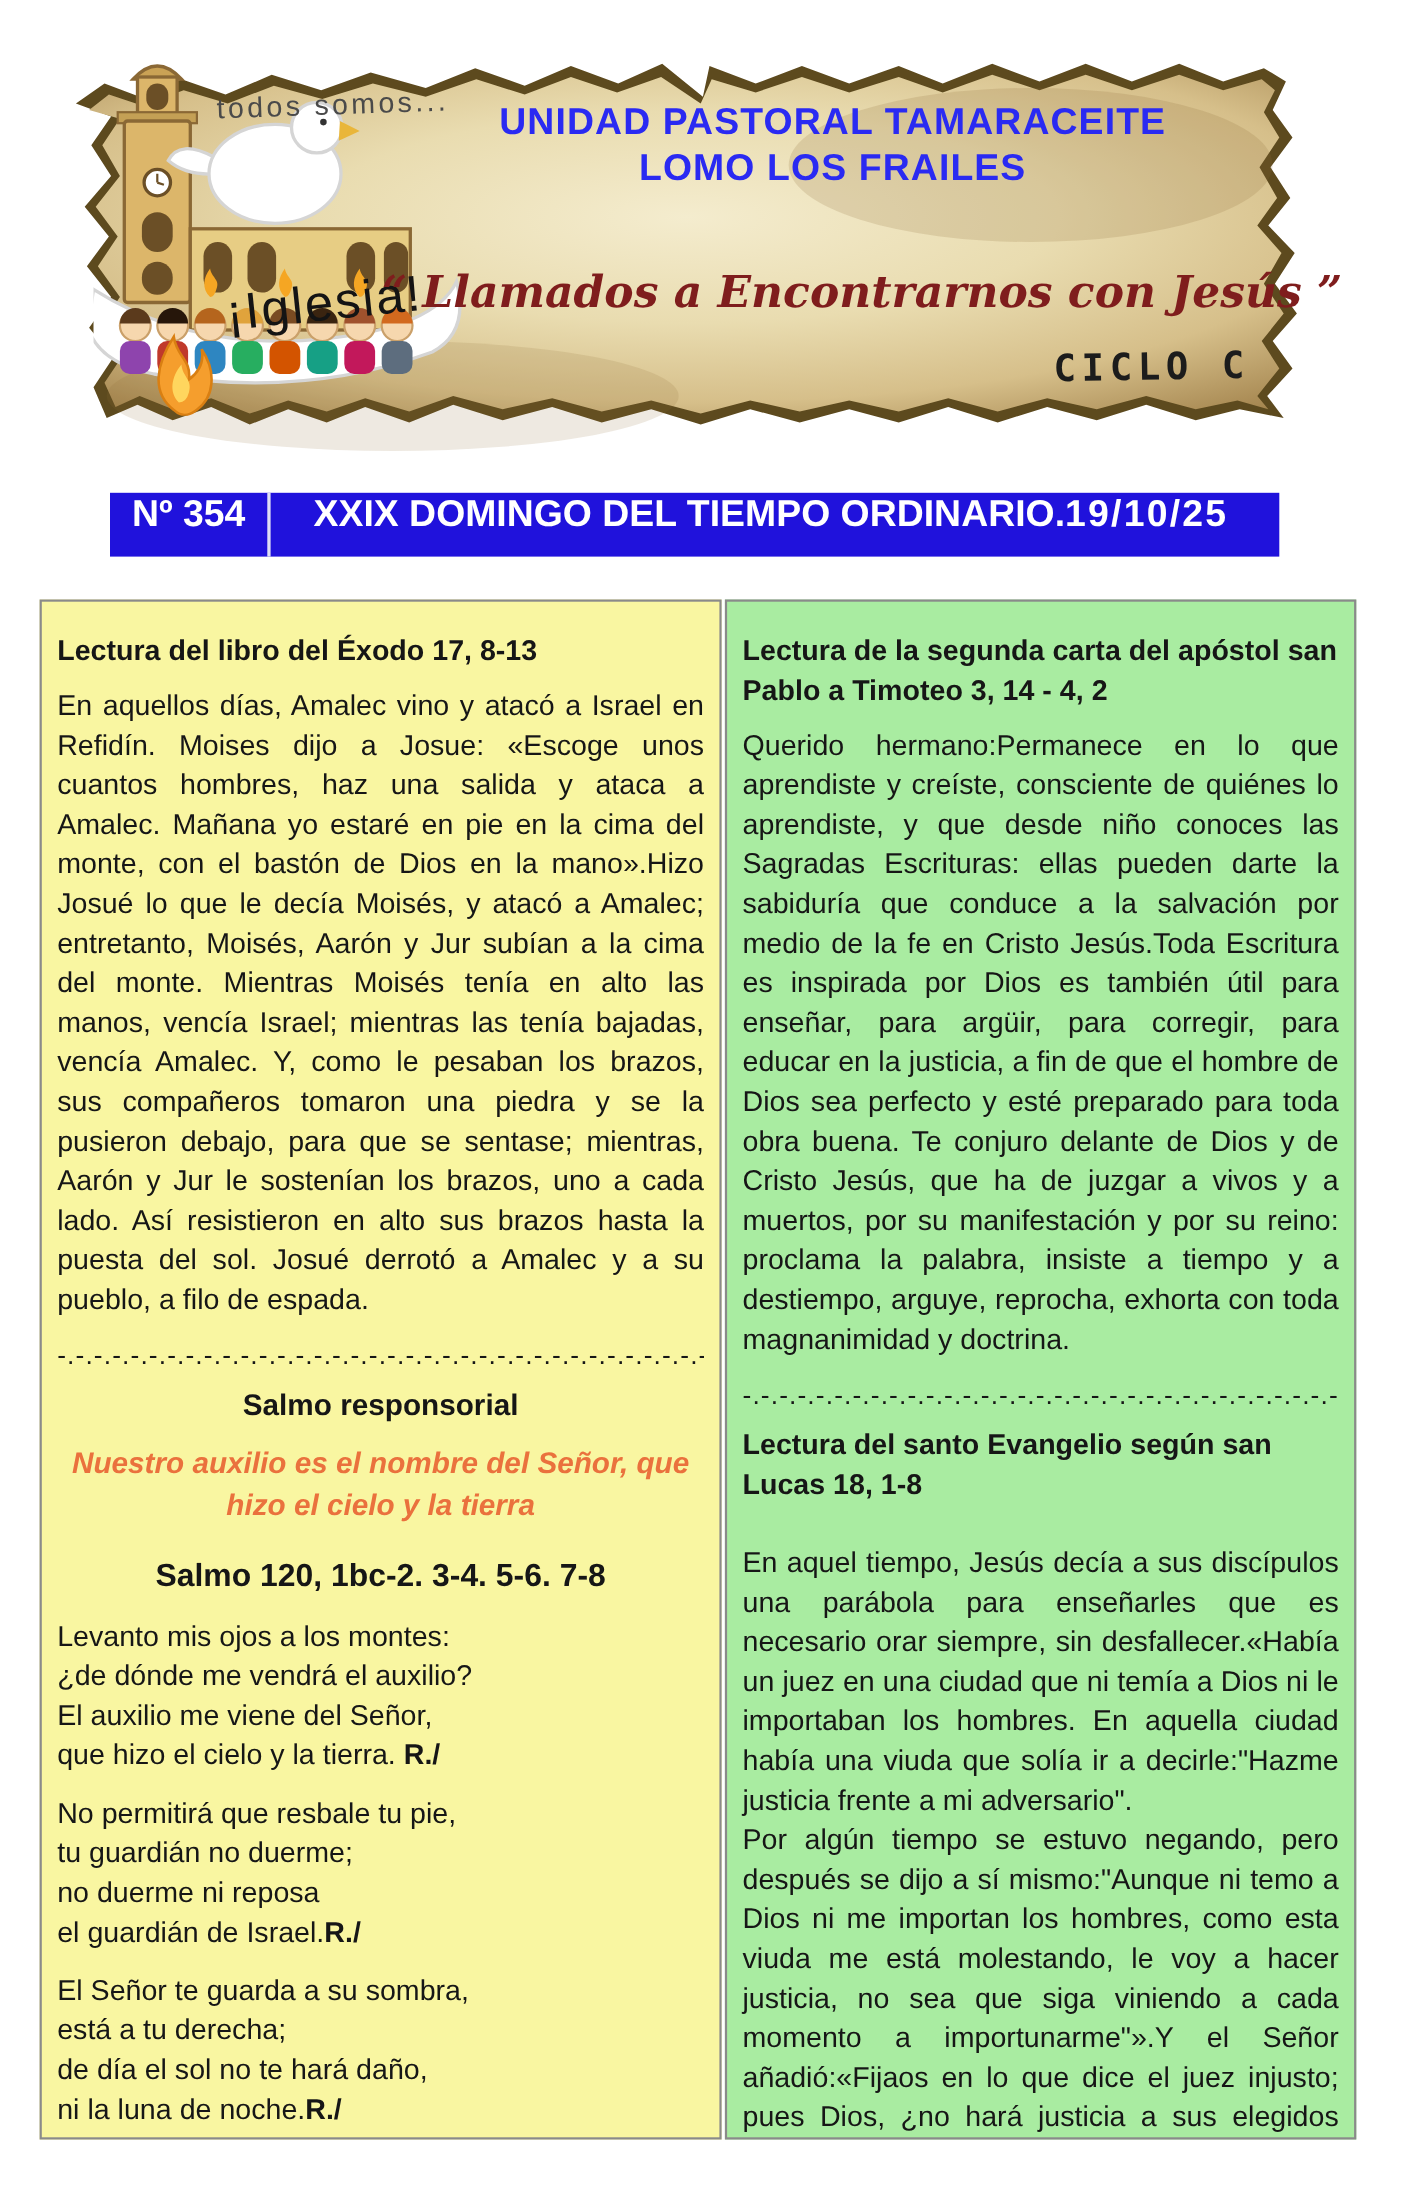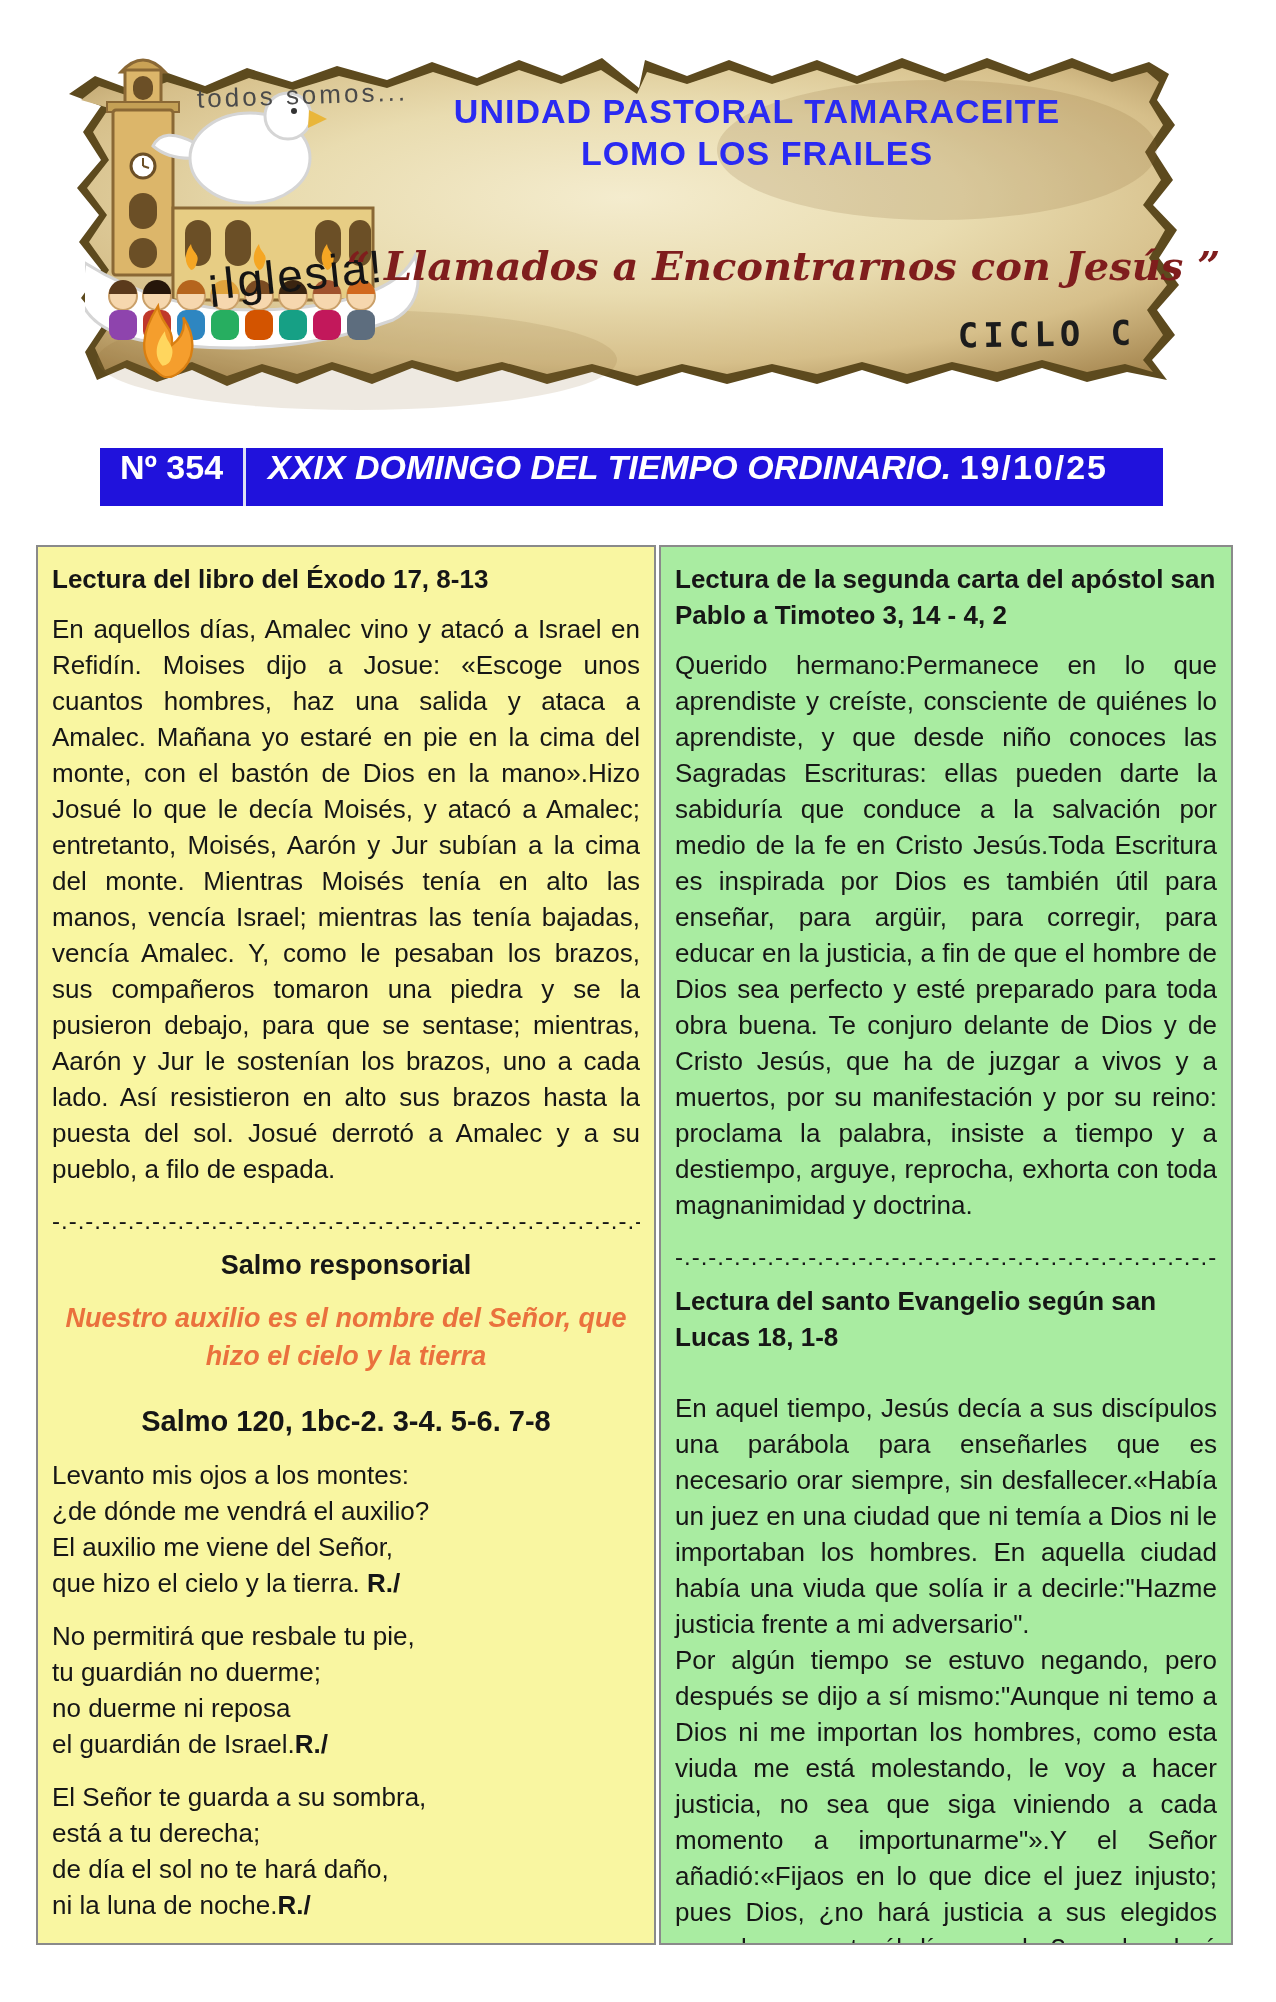--- a/index.html
+++ b/index.html
@@ -21,26 +21,26 @@
         font-size:40px;color:#7f1d1d;white-space:nowrap;}
   .ciclo{position:absolute;left:845px;top:284px;width:290px;text-align:center;
         font-family:"DejaVu Sans Mono",monospace;font-weight:bold;font-size:34px;
         letter-spacing:5px;color:#1c1c1c;transform:rotate(-1deg);}
 
   
   .banner{position:absolute;left:100px;top:448px;width:1063px;height:58px;background:#2012dc;
         display:flex;color:#fff;font-weight:bold;font-size:34px;}
   .banner-issue{flex:0 0 143px;text-align:center;}
   .banner-divider{flex:0 0 3px;align-self:stretch;background:#dfdff5;}
-  .banner-title{margin-left:22px;white-space:nowrap;font-style:italic;}
+  .banner-title{margin-left:39px;white-space:nowrap;}
   .banner-date{margin-left:auto;margin-right:55px;letter-spacing:2px;}
 
   
   .col{position:absolute;top:545px;height:1400px;box-sizing:border-box;border:2px solid #8a8a8a;
-       padding:12px 14px 0;overflow:hidden;font-size:26px;line-height:36px;}
+       padding:24px 14px 0;overflow:hidden;font-size:26px;line-height:36px;}
   .col-left{left:36px;width:620px;background:#f9f6a1;}
   .col-right{left:659px;width:574px;background:#a9eca1;}
   .read-title{font-size:26px;font-weight:bold;margin:2px 0 14px;line-height:36px;}
   .just{text-align:justify;margin:0 0 16px;}
   .sep{white-space:nowrap;overflow:hidden;font-size:24px;letter-spacing:1px;margin:6px 0 8px;}
   .center-h{text-align:center;font-weight:bold;font-size:27px;margin:8px 0 16px;}
   .antiphon{text-align:center;color:#ea713d;font-weight:bold;font-style:italic;
         font-size:27px;line-height:38px;margin:14px 6px 8px;}
   .psalm-ref{text-align:center;font-weight:bold;font-size:29px;margin:28px 0 18px;}
   .stanza{margin:0 0 17px;}

